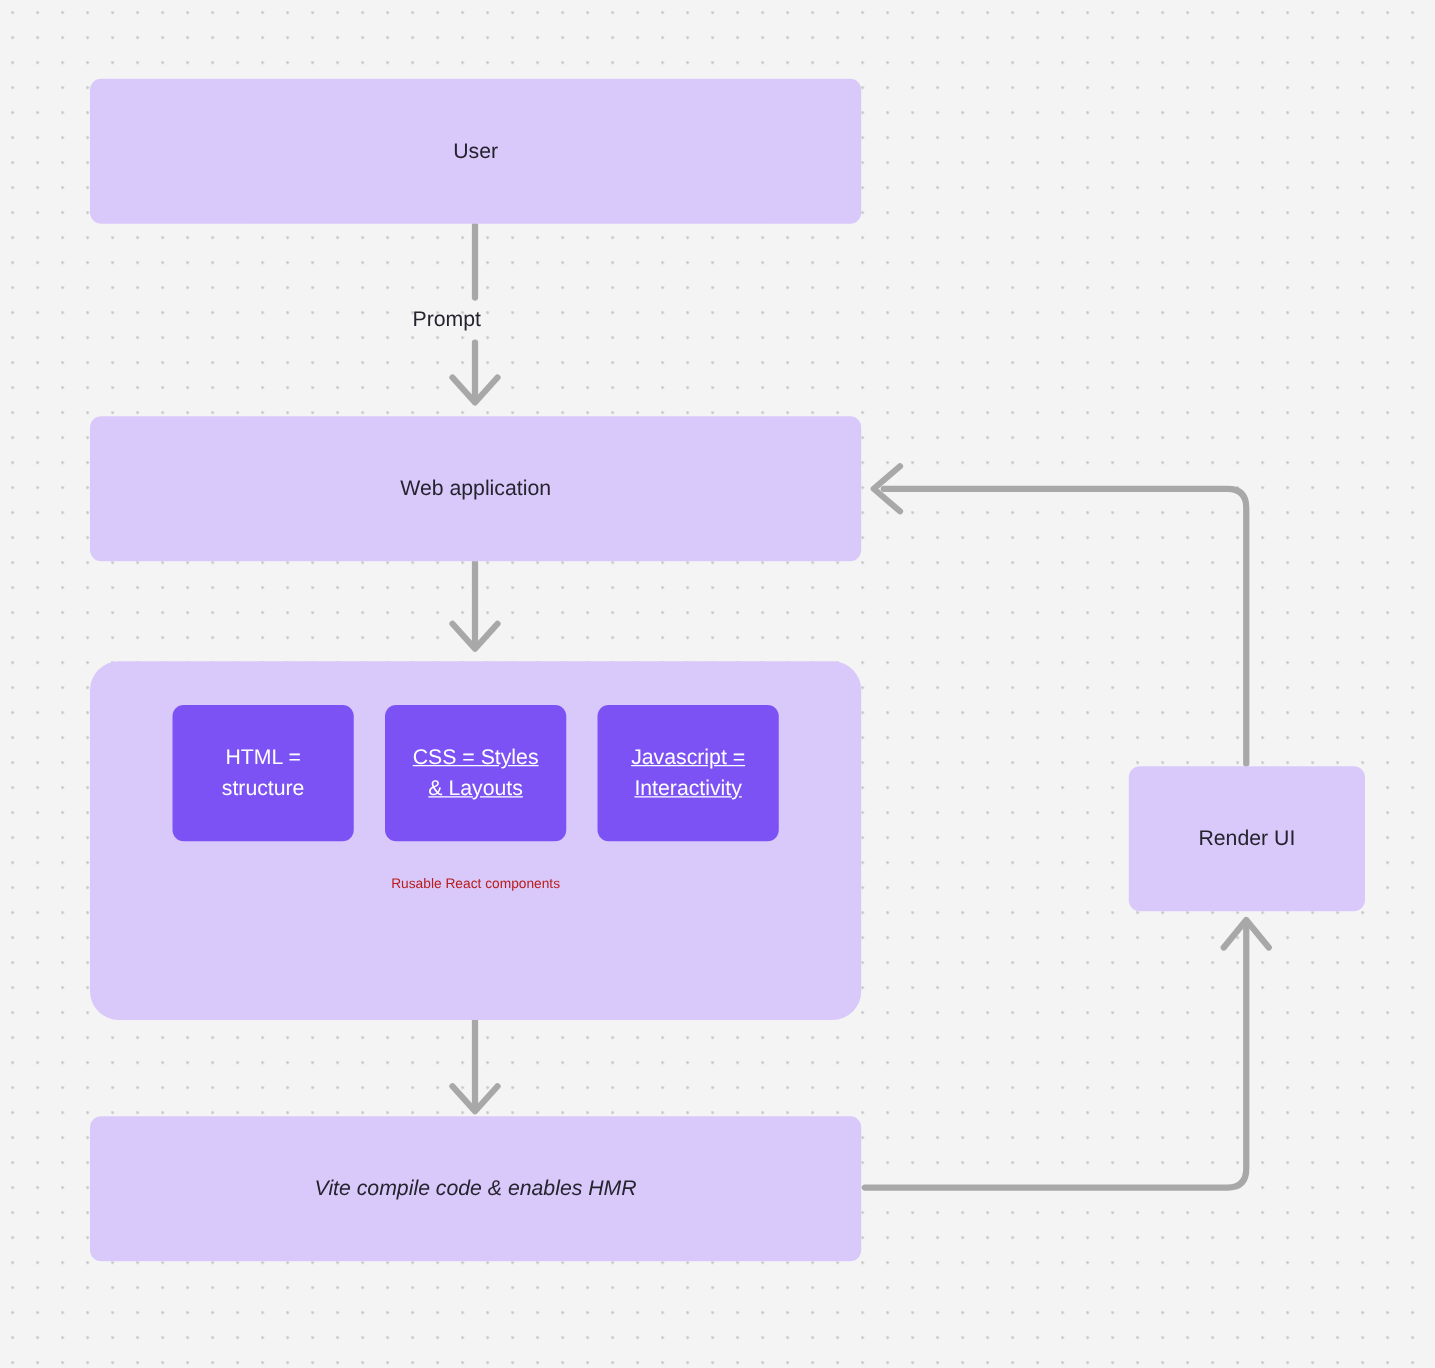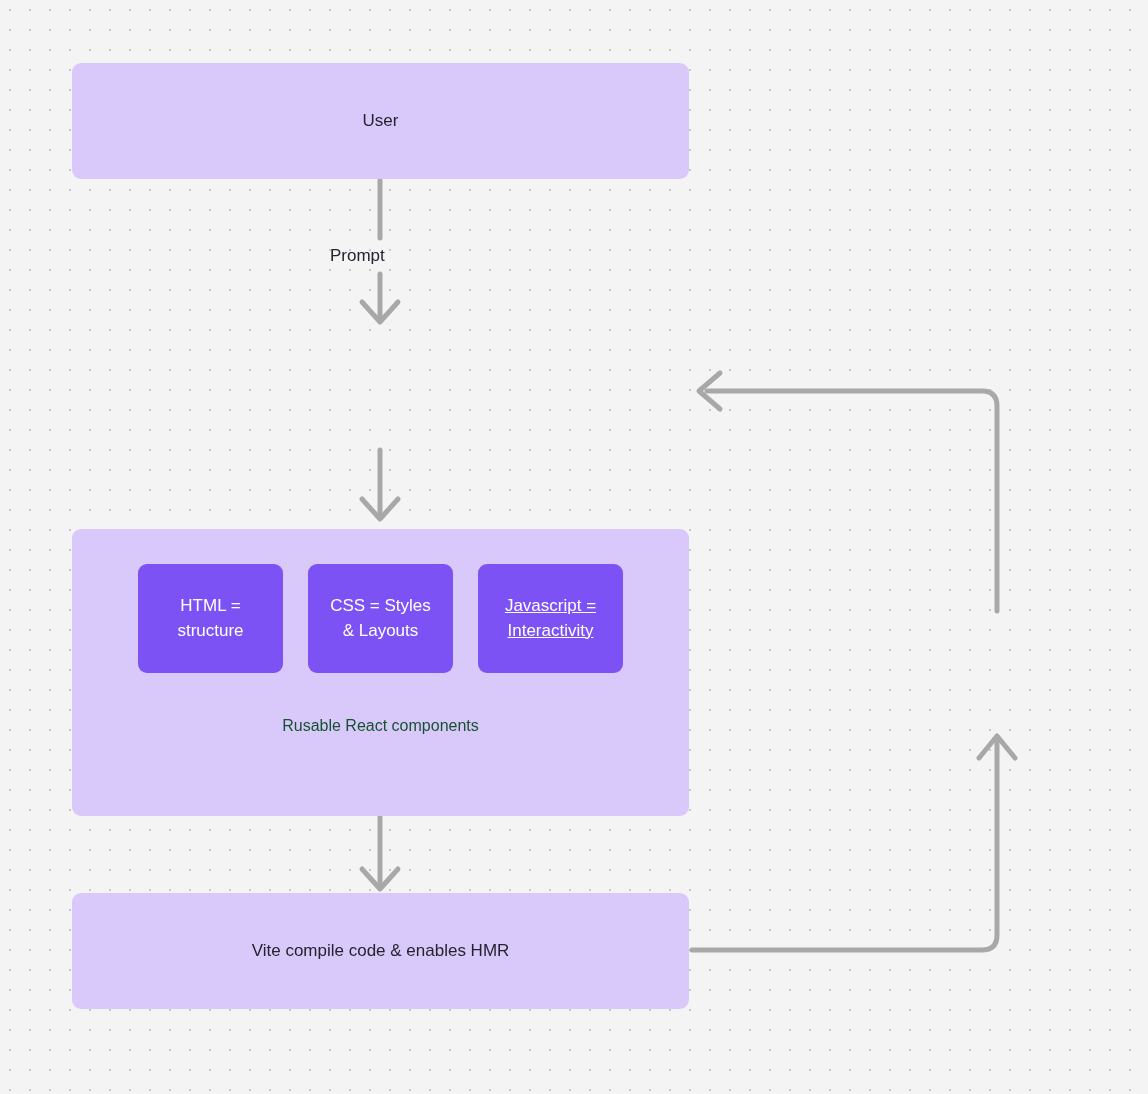--- a/index.html
+++ b/index.html
@@ -39,20 +39,21 @@
     color: #25232e;
     font-size: 17px;
     line-height: 1.35;
     text-align: center;
   }
   .node-label {
     display: block;
   }
   .group-node {
     display: block;
+    border-radius: 23px;
   }
   .chip-row {
     position: absolute;
     left: 0;
     top: 35px;
     width: 100%;
     display: flex;
     justify-content: center;
     gap: 25px;
   }
@@ -67,25 +68,25 @@
     color: #ffffff;
     font-size: 17px;
     line-height: 1.42;
     text-align: center;
     padding: 0 6px;
     box-sizing: border-box;
   }
   .group-caption {
     position: absolute;
     left: 0;
-    top: 186px;
+    top: 171px;
     width: 100%;
     text-align: center;
-    color: #14532d;
-    font-size: 16px;
+    color: #b91c1c;
+    font-size: 11px;
   }
   .edge-label {
     position: absolute;
     color: #25232e;
     font-size: 17px;
     background: transparent;
     white-space: nowrap;
     text-align: left;
   }
 </style>
@@ -125,37 +126,43 @@
 
     </g>
   </svg>
 
   <div class="node" style="left:72px; top:63px; width:617px; height:116px;">
     <span class="node-label">User</span>
   </div>
 
   <div class="edge-label" style="left:330px; top:246px; width:100px;">Prompt</div>
 
+  <div class="node" style="left:72px; top:333px; width:617px; height:116px;">
+    <span class="node-label">Web application</span>
+  </div>
 
   <div class="node group-node" style="left:72px; top:529px; width:617px; height:287px;">
     <div class="chip-row">
       <div class="chip">
         <span style="white-space:pre-line;">HTML =
 structure</span>
       </div>
       <div class="chip">
-        <span style="white-space:pre-line;">CSS = Styles
+        <span style="white-space:pre-line;text-decoration:underline;">CSS = Styles
 &amp; Layouts</span>
       </div>
       <div class="chip">
         <span style="white-space:pre-line;text-decoration:underline;">Javascript =
 Interactivity</span>
       </div>
     </div>
     <div class="group-caption">Rusable React components</div>
   </div>
 
-  <div class="node" style="left:72px; top:893px; width:617px; height:116px;">
+  <div class="node" style="left:72px; top:893px; width:617px; height:116px;font-style:italic;">
     <span class="node-label">Vite compile code &amp; enables HMR</span>
   </div>
 
+  <div class="node" style="left:903px; top:613px; width:189px; height:116px;">
+    <span class="node-label">Render UI</span>
+  </div>
 
 </div>
 
 </body></html>

